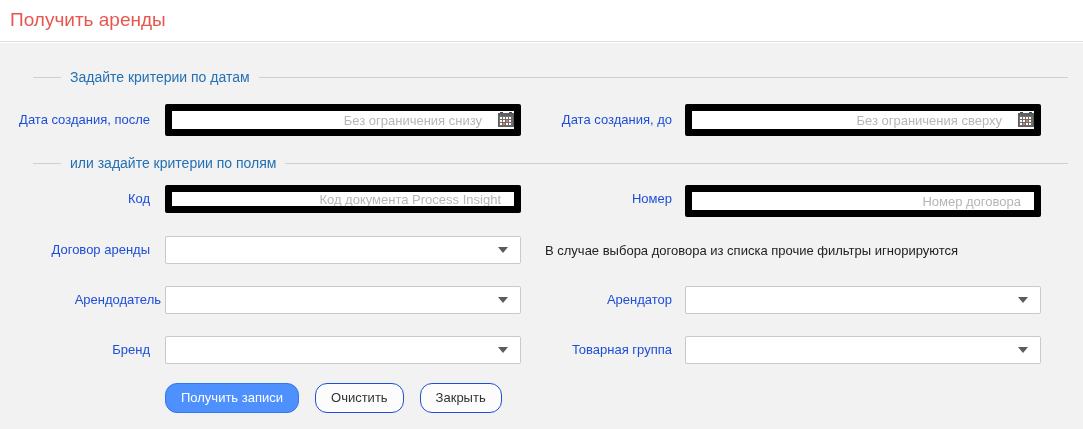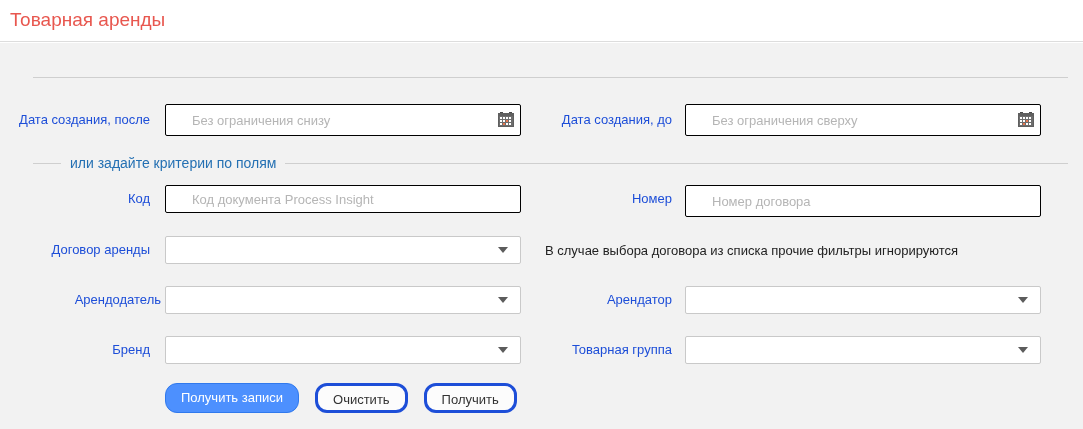--- a/index.html
+++ b/index.html
@@ -46,23 +46,23 @@
   }
   .lbl-l { left: 0; width: 150px; }
   .lbl-r { left: 540px; width: 132px; }
 
   .field { position: absolute; box-sizing: border-box; }
   .fld-l { left: 165px; width: 356px; }
   .fld-r { left: 685px; width: 356px; }
 
   input.text {
     width: 100%; height: 100%; box-sizing: border-box;
-    border: 1px solid #000000; border-radius: 2px; background: #fff;
-    padding: 0 26px; font-family: "Liberation Sans", sans-serif;
-    font-size: 13px; color: #333; outline: none;
+    border: 7px solid #000000; border-radius: 2px; background: #fff;
+    padding: 0 13px; font-family: "Liberation Sans", sans-serif;
+    font-size: 13px; color: #333; outline: none; text-align: right;
   }
   input.text::placeholder { color: #b5b5b5; opacity: 1; }
   .date-field input.text { padding-right: 32px; }
 
   .cal-btn {
     position: absolute; right: 7px; top: 50%; margin-top: -8px;
     width: 16px; height: 16px; cursor: pointer; line-height: 0;
   }
 
   .combo {
@@ -89,36 +89,37 @@
   .btn {
     height: 30px; padding: 0 15px; font-size: 13px;
     font-family: "Liberation Sans", sans-serif;
     border-radius: 12px; cursor: pointer; line-height: 28px;
     display: inline-block; box-sizing: border-box;
   }
   .btn-primary {
     background: #4d90fe; border: 1px solid #3079ed; color: #fff;
   }
   .btn-default {
-    background: #fcfcfc; border: 3px solid #1d4ed8; color: #333;
+    background: #fcfcfc; border: 1px solid #1d4ed8; color: #333;
   }
 </style>
 </head>
 <body>
 
 <div class="app">
 
   <div class="header">
-    <div class="page-title">Товарная аренды</div>
+    <div class="page-title">Получить аренды</div>
   </div>
 
   <div class="panel"></div>
 
   <div class="legend" style="top:69px;">
     <span class="dash"></span>
+    <span class="txt">Задайте критерии по датам</span>
     <span class="fill"></span>
   </div>
 
   <div class="lbl lbl-l" style="top:104px; line-height:32px;">Дата создания, после</div>
   <div class="field fld-l date-field" style="top:104px; height:32px;">
     <input class="text" type="text" value="" placeholder="Без ограничения снизу" style="">
     <span class="cal-btn">
       <svg width="16" height="16" viewBox="0 0 16 16">
         <rect x="2" y="0" width="3" height="3" fill="#4a4a4a"></rect>
         <rect x="11" y="0" width="3" height="3" fill="#4a4a4a"></rect>
@@ -208,16 +209,16 @@
 
   <div class="lbl lbl-r" style="top:336px; line-height:28px;">Товарная группа</div>
   <div class="combo fld-r" style="top:336px; height:28px;">
     <span class="val"></span>
     <span class="caret"></span>
   </div>
 
   <div class="btn-row">
     <button class="btn btn-primary">Получить записи</button>
     <button class="btn btn-default">Очистить</button>
-    <button class="btn btn-default">Получить</button>
+    <button class="btn btn-default">Закрыть</button>
   </div>
 
 </div>
 
 </body></html>

